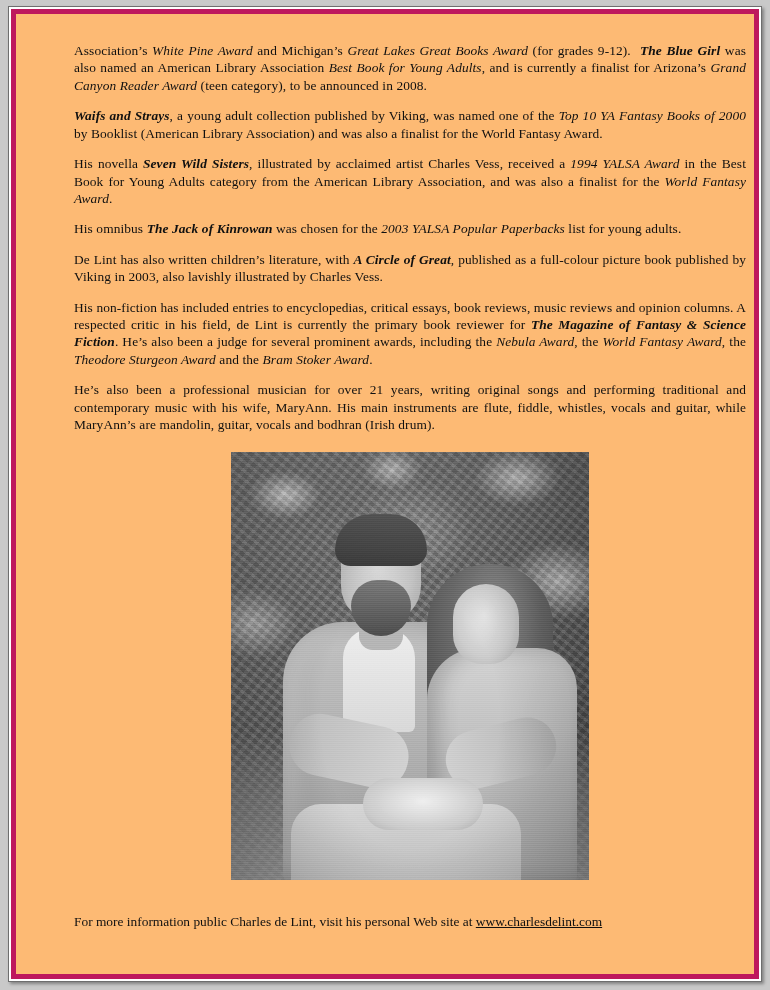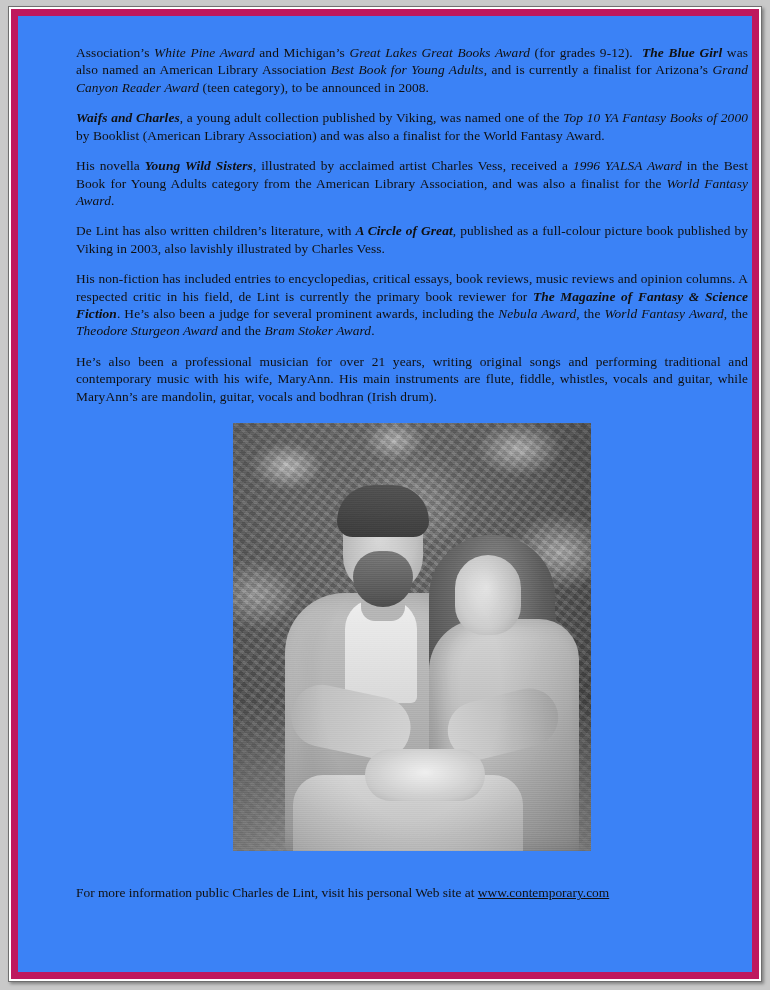--- a/index.html
+++ b/index.html
@@ -23,22 +23,22 @@
     border: 1px solid #6e6e6e;
     box-shadow: 2px 2px 3px rgba(0,0,0,0.35);
     overflow: hidden;
   }
   .page-inner {
     position: absolute;
     left: 2px;
     top: 2px;
     right: 2px;
     bottom: 2px;
-    background: #3b82f6;
-    border: 7px solid #be185d;
+    background: #fdba74;
+    border: 5px solid #be185d;
   }
   .content {
     position: absolute;
     left: 58px;
     top: 28px;
     width: 672px;
   }
   p.para {
     margin: 0 0 13px 0;
     font-size: 13.4px;
@@ -214,24 +214,25 @@
 </style>
 </head>
 <body>
 
 <div class="page-frame">
   <div class="page-inner">
     <div class="content">
 
       <p class="para">Association’s <span class="it">White Pine Award</span> and Michigan’s <span class="it">Great Lakes Great Books Award</span> (for grades 9-12). &nbsp;<span class="bi">The Blue Girl</span> was also named an American Library Association <span class="it">Best Book for Young Adults</span>, and is currently a finalist for Arizona’s <span class="it">Grand Canyon Reader Award</span> (teen category), to be announced in 2008.</p>
 
-      <p class="para"><span class="bi">Waifs and Charles</span>, a young adult collection published by Viking, was named one of the <span class="it">Top 10 YA Fantasy Books of 2000</span> by Booklist (American Library Association) and was also a finalist for the World Fantasy Award.</p>
-
-      <p class="para">His novella <span class="bi">Young Wild Sisters</span>, illustrated by acclaimed artist Charles Vess, received a <span class="it">1996 YALSA Award</span> in the Best Book for Young Adults category from the American Library Association, and was also a finalist for the <span class="it">World Fantasy Award</span>.</p>
-
+      <p class="para"><span class="bi">Waifs and Strays</span>, a young adult collection published by Viking, was named one of the <span class="it">Top 10 YA Fantasy Books of 2000</span> by Booklist (American Library Association) and was also a finalist for the World Fantasy Award.</p>
+
+      <p class="para">His novella <span class="bi">Seven Wild Sisters</span>, illustrated by acclaimed artist Charles Vess, received a <span class="it">1994 YALSA Award</span> in the Best Book for Young Adults category from the American Library Association, and was also a finalist for the <span class="it">World Fantasy Award</span>.</p>
+
+      <p class="para">His omnibus <span class="bi">The Jack of Kinrowan</span> was chosen for the <span class="it">2003 YALSA Popular Paperbacks</span> list for young adults.</p>
 
       <p class="para">De Lint has also written children’s literature, with <span class="bi">A Circle of Great</span>, published as a full-colour picture book published by Viking in 2003, also lavishly illustrated by Charles Vess.</p>
 
       <p class="para">His non-fiction has included entries to encyclopedias, critical essays, book reviews, music reviews and opinion columns. A respected critic in his field, de Lint is currently the primary book reviewer for <span class="bi">The Magazine of Fantasy &amp; Science Fiction</span>. He’s also been a judge for several prominent awards, including the <span class="it">Nebula Award</span>, the <span class="it">World Fantasy Award</span>, the <span class="it">Theodore Sturgeon Award</span> and the <span class="it">Bram Stoker Award</span>.</p>
 
 
       <p class="para">He’s also been a professional musician for over 21 years, writing original songs and performing traditional and contemporary music with his wife, MaryAnn. His main instruments are flute, fiddle, whistles, vocals and guitar, while MaryAnn’s are mandolin, guitar, vocals and bodhran (Irish drum).</p>
 
       <div class="photo-wrap">
         <div class="photo">
@@ -249,17 +250,17 @@
           <div class="woman-head"></div>
           <div class="man-legs"></div>
           <div class="arm-l"></div>
           <div class="arm-r"></div>
           <div class="hands"></div>
           <div class="vign"></div>
           <div class="grain"></div>
         </div>
       </div>
 
-      <p class="footer-note"><span>For more information public Charles de Lint, visit his personal Web site at </span><a href="#">www.contemporary.com</a></p>
+      <p class="footer-note"><span>For more information public Charles de Lint, visit his personal Web site at </span><a href="#">www.charlesdelint.com</a></p>
 
     </div>
   </div>
 </div>
 
 </body></html>

